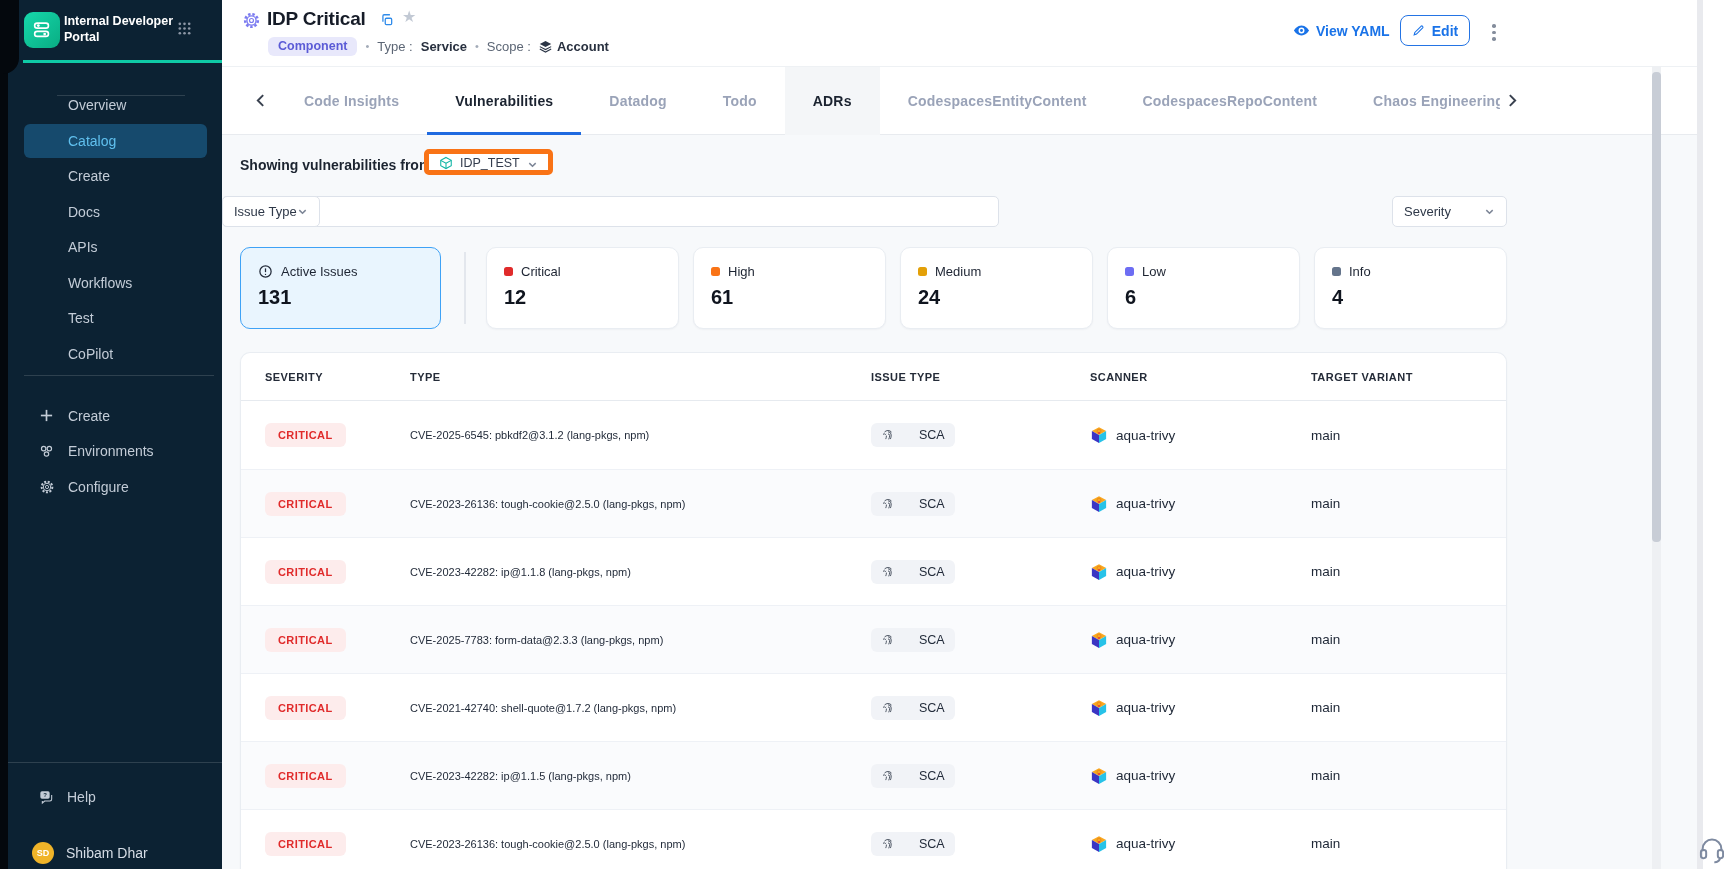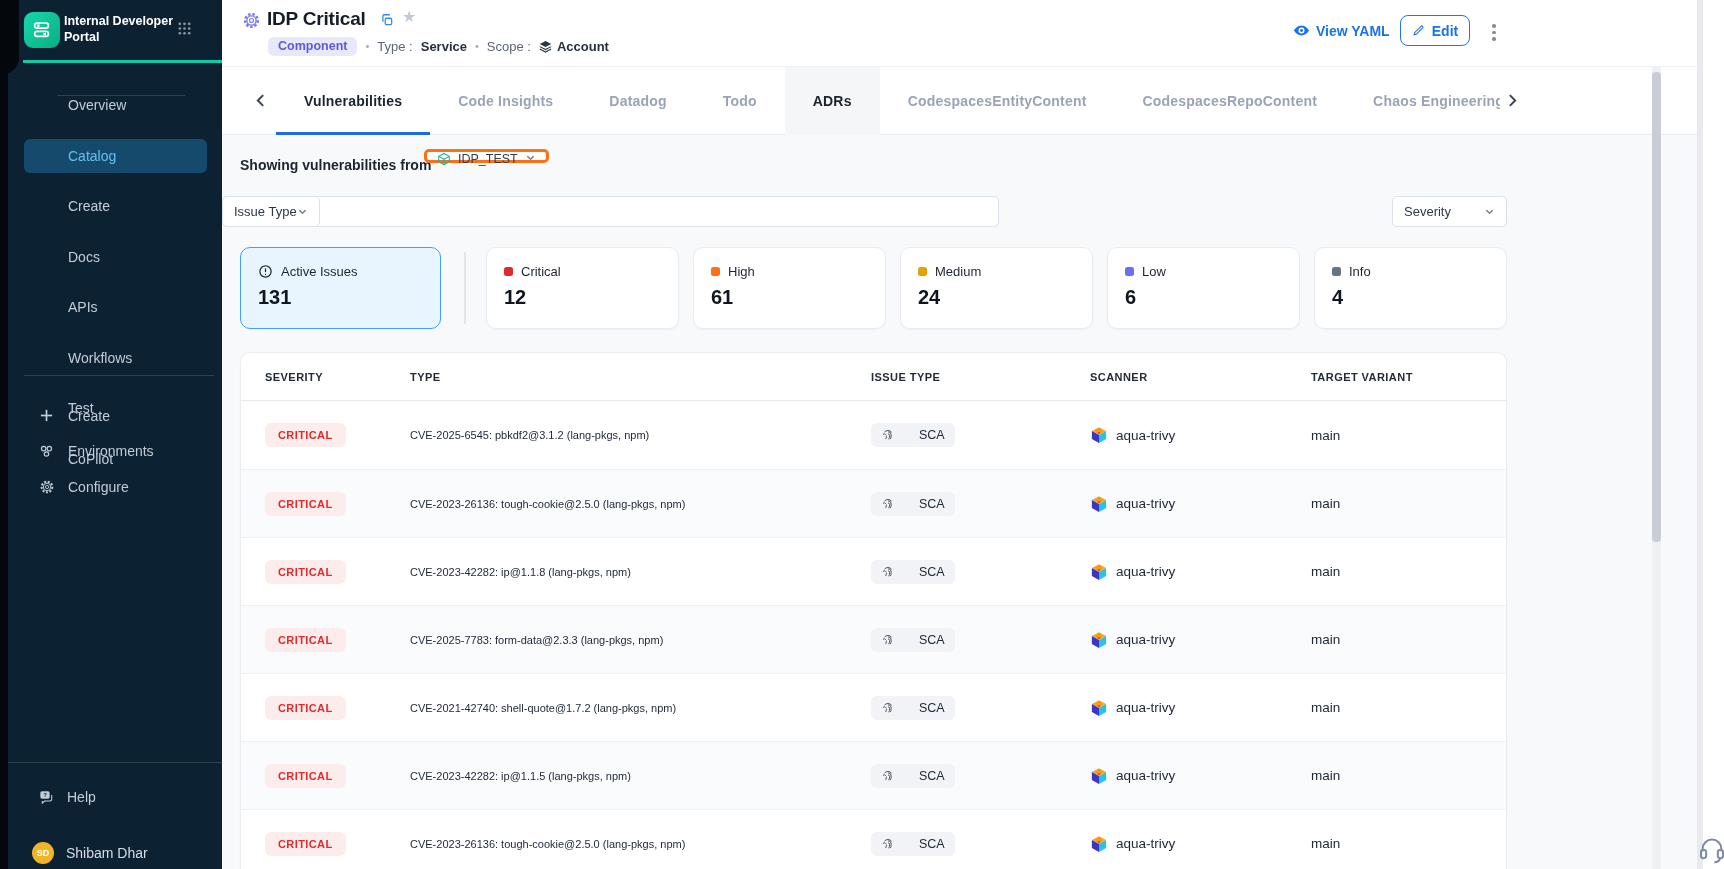--- a/index.html
+++ b/index.html
@@ -20,21 +20,21 @@
   .logo-box { position:absolute; left:24px; top:12px; width:36px; height:36px; border-radius:9px;
     background:linear-gradient(135deg,#16d8ab,#09ad83); display:flex; align-items:center; justify-content:center; }
   .logo-title { position:absolute; left:64px; top:13px; width:112px; color:#fff; font-size:12.5px; font-weight:700; line-height:16px; }
   .grid-icon { position:absolute; left:177px; top:21px; cursor:pointer; }
   .teal-line { position:absolute; left:23px; right:0; top:60px; height:3px; background:#0fcaa6; }
   .sb-div1 { position:absolute; left:57px; top:95px; width:128px; height:1px; background:rgba(255,255,255,.14); }
   .sb-div2 { position:absolute; left:24px; top:375px; width:190px; height:1px; background:rgba(255,255,255,.14); }
   .sb-div3 { position:absolute; left:0; top:762px; width:222px; height:1px; background:rgba(255,255,255,.14); }
 
   #nav-list { position:absolute; left:8px; right:0; top:88px; }
-  .nav-item { height:34.5px; margin:0 15px 16px 16px; padding-left:44px; display:flex; align-items:center;
+  .nav-item { height:34.5px; margin:0 15px 1px 16px; padding-left:44px; display:flex; align-items:center;
     border-radius:6px; font-size:14px; color:#c3ccd7; cursor:pointer; }
   .nav-item.active { background:#164a6d; color:#60c0ee; }
 
   #action-list { position:absolute; left:8px; right:0; top:398px; }
   .action-item { height:35.5px; padding-left:30px; display:flex; align-items:center; gap:13px;
     font-size:14px; color:#c3ccd7; cursor:pointer; }
   .action-item .icn { width:17px; display:flex; justify-content:center; }
 
   .help-item { position:absolute; left:8px; right:0; top:780px; height:34px; padding-left:30px;
     display:flex; align-items:center; gap:13px; font-size:14px; color:#c3ccd7; cursor:pointer; }
@@ -73,22 +73,22 @@
   #tab-list { position:absolute; left:54px; top:0; height:68px; width:1224px; display:flex; overflow:hidden; }
   .tab { height:68px; display:flex; align-items:center; padding:0 28px; font-size:14px; font-weight:600;
     color:#9aa3b8; letter-spacing:.2px; white-space:nowrap; cursor:pointer; }
   .tab.active { color:#1b2330; box-shadow:inset 0 -3px 0 #1f6ae0; }
   .tab.highlight { background:#f4f6f8; color:#1b2330; }
 
   
   .content { position:absolute; left:0; top:136px; width:1502px; height:733px; background:#f7f9fb; overflow:hidden; }
 
   .showing-label { position:absolute; left:18px; top:21px; font-size:14px; font-weight:700; color:#1c2430; }
-  .proj-select { position:absolute; left:202px; top:13px; height:14px; min-width:119px; padding:0 10px;
-    background:#fff; border:3px solid #f97316; border-radius:5px; display:flex; align-items:flex-start; gap:7px;
+  .proj-select { position:absolute; left:202px; top:13px; height:26px; min-width:119px; padding:0 10px;
+    background:#fff; border:5px solid #f97316; border-radius:5px; display:flex; align-items:flex-end; gap:7px;
     font-size:12.5px; color:#333c4d; cursor:pointer; }
 
   .search-box { position:absolute; left:18px; top:60px; width:759px; height:31px; background:#fff;
     border:1px solid #dde2ea; border-radius:5px; display:flex; align-items:center; gap:8px; padding:0 11px; }
   .search-box input { border:none; outline:none; flex:1; font-size:13.5px; color:#333c4d; background:transparent;
     font-family:"Liberation Sans","DejaVu Sans",sans-serif; }
   .search-box input::placeholder { color:#98a0b2; }
 
   .filter { position:absolute; top:60px; height:31px; background:#fff; border:1px solid #dde2ea; border-radius:5px;
     display:flex; align-items:center; justify-content:space-between; padding:0 11px; font-size:13px; color:#2e3848; cursor:pointer; }
@@ -301,25 +301,25 @@
       </div>
   </div>
 
   <div class="tabs-strip">
     <span class="tab-chev left">
       <svg width="13" height="15" viewBox="0 0 12 14" fill="none" stroke="#39414f" stroke-width="1.8">
           <path d="M8.5 2 3.5 7l5 5"></path>
         </svg>
     </span>
     <div id="tab-list">
+        <div class="tab">
+    <span>Code Insights</span>
+  </div>
         <div class="tab active">
     <span>Vulnerabilities</span>
-  </div>
-        <div class="tab">
-    <span>Code Insights</span>
   </div>
         <div class="tab">
     <span>Datadog</span>
   </div>
         <div class="tab">
     <span>Todo</span>
   </div>
         <div class="tab highlight">
     <span>ADRs</span>
   </div>

